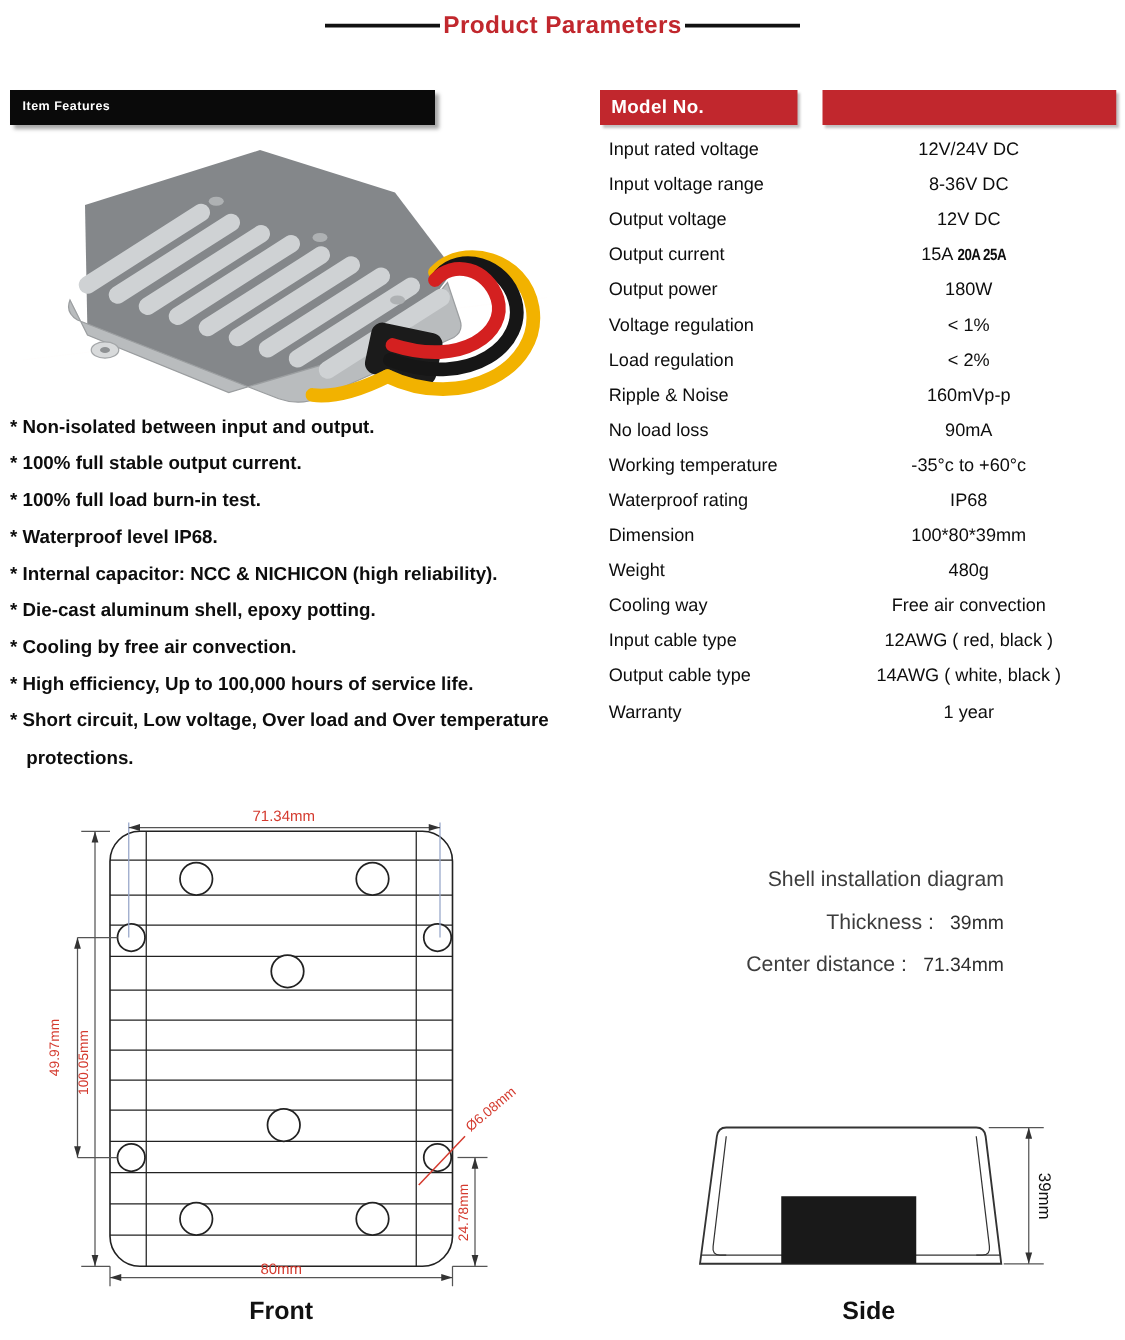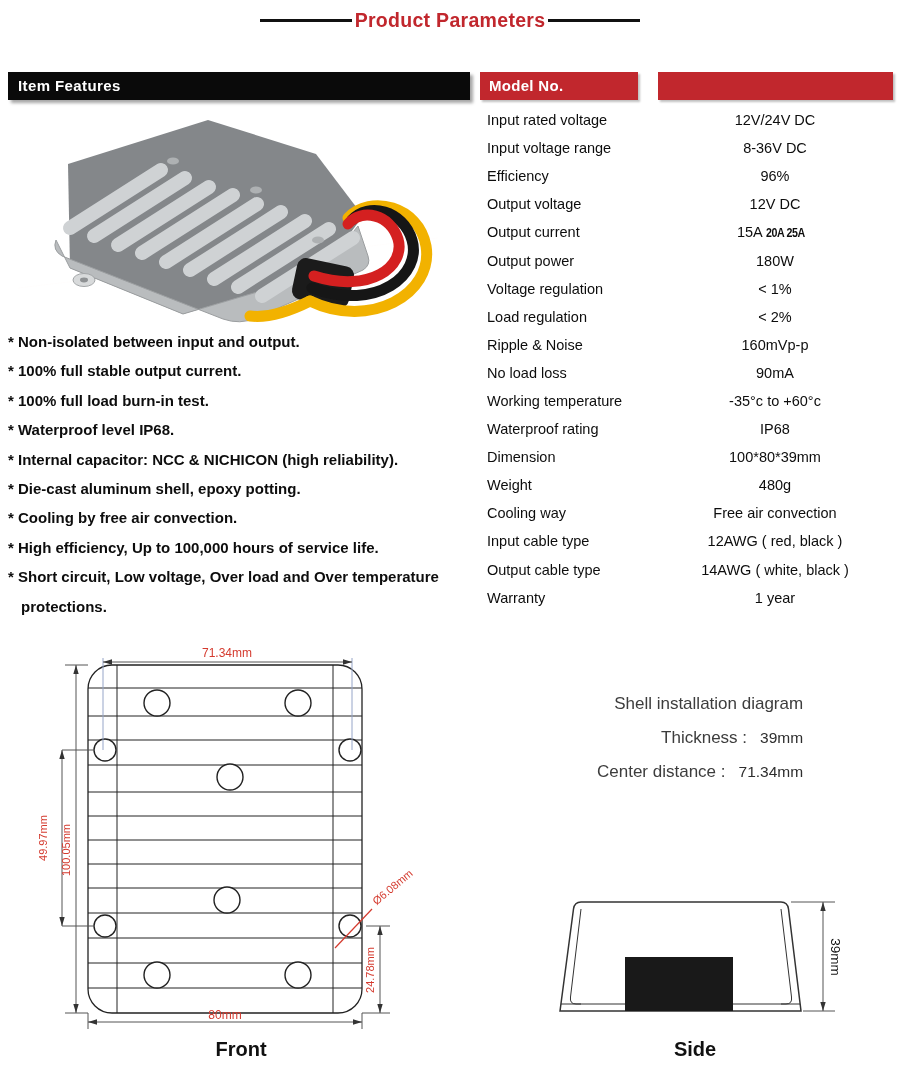--- a/index.html
+++ b/index.html
@@ -6,22 +6,22 @@
   body{
     width:900px;height:1072px;position:relative;background:#ffffff;
     font-family:"Liberation Sans","DejaVu Sans",sans-serif;color:#111;
     overflow:hidden;
   }
   
   .title-row{position:absolute;top:9px;left:0;width:100%;display:flex;justify-content:center;align-items:center;gap:3px;}
   .title-line{width:92px;height:3px;background:#111;}
   .title-text{color:#C1272D;font-size:19.5px;font-weight:bold;letter-spacing:.3px;}
   
-  .features-header{position:absolute;left:8px;top:72px;width:462px;height:28px;background:#0a0a0a;
-    color:#fff;font-size:15px;font-weight:bold;line-height:28px;padding-left:10px;box-sizing:border-box;
+  .features-header{position:absolute;left:8px;top:72px;width:340px;height:28px;background:#0a0a0a;
+    color:#fff;font-size:10px;font-weight:bold;line-height:28px;padding-left:10px;box-sizing:border-box;
     box-shadow:3px 3px 3px rgba(0,0,0,.35);letter-spacing:.4px;}
   .model-bar{position:absolute;left:480px;top:72px;width:158px;height:28px;background:#C1272D;
     color:#fff;font-size:15px;font-weight:bold;line-height:28px;padding-left:9px;box-sizing:border-box;
     box-shadow:2px 2px 2px rgba(0,0,0,.25);letter-spacing:.3px;}
   .model-bar2{position:absolute;left:658px;top:72px;width:235px;height:28px;background:#C1272D;
     box-shadow:2px 2px 2px rgba(0,0,0,.25);}
   
   .photo-svg{position:absolute;left:18px;top:98px;}
   
   .features-list{position:absolute;left:8px;top:327px;width:455px;font-size:15px;color:#0d0d0d;font-weight:bold;}
@@ -34,21 +34,21 @@
   .spec-value-extra{display:inline-block;font-weight:bold;font-size:13px;letter-spacing:-.5px;
     transform:scaleX(.82);transform-origin:left center;margin-left:3px;}
   
   .install-block{position:absolute;left:597px;top:694px;color:#3d3d3d;font-size:17px;}
   .install-line{margin-bottom:14px;display:flex;align-items:baseline;gap:13px;justify-content:flex-end;}
   .install-value{font-size:15.5px;color:#2e2e2e;}
   
   .front-svg{position:absolute;left:25px;top:640px;}
   .side-svg{position:absolute;left:545px;top:885px;}
   .view-label{position:absolute;top:1038px;font-size:20px;font-weight:bold;color:#111;width:160px;text-align:center;}
-  .front-label{left:161px;}
+  .front-label{left:145px;}
   .side-label{left:615px;}
   svg text{font-family:"Liberation Sans","DejaVu Sans",sans-serif;}
   .dim-red{fill:#D43A2E;font-size:12px;}
   .dim-red-s{fill:#D43A2E;font-size:11px;}
 </style>
 </head>
 <body>
 
 <div class="title-row">
   <div class="title-line"></div>
@@ -128,24 +128,20 @@
 <div class="spec-table">
     <div class="spec-row">
       <span class="spec-label">Input rated voltage</span>
       <span class="spec-value">12V/24V DC</span>
     </div>
     <div class="spec-row">
       <span class="spec-label">Input voltage range</span>
       <span class="spec-value">8-36V DC</span>
     </div>
     <div class="spec-row">
-      <span class="spec-label">Efficiency</span>
-      <span class="spec-value">96%</span>
-    </div>
-    <div class="spec-row">
       <span class="spec-label">Output voltage</span>
       <span class="spec-value">12V DC</span>
     </div>
     <div class="spec-row">
       <span class="spec-label">Output current</span>
       <span class="spec-value">15A<span class="spec-value-extra">20A 25A</span></span>
     </div>
     <div class="spec-row">
       <span class="spec-label">Output power</span>
       <span class="spec-value">180W</span>

